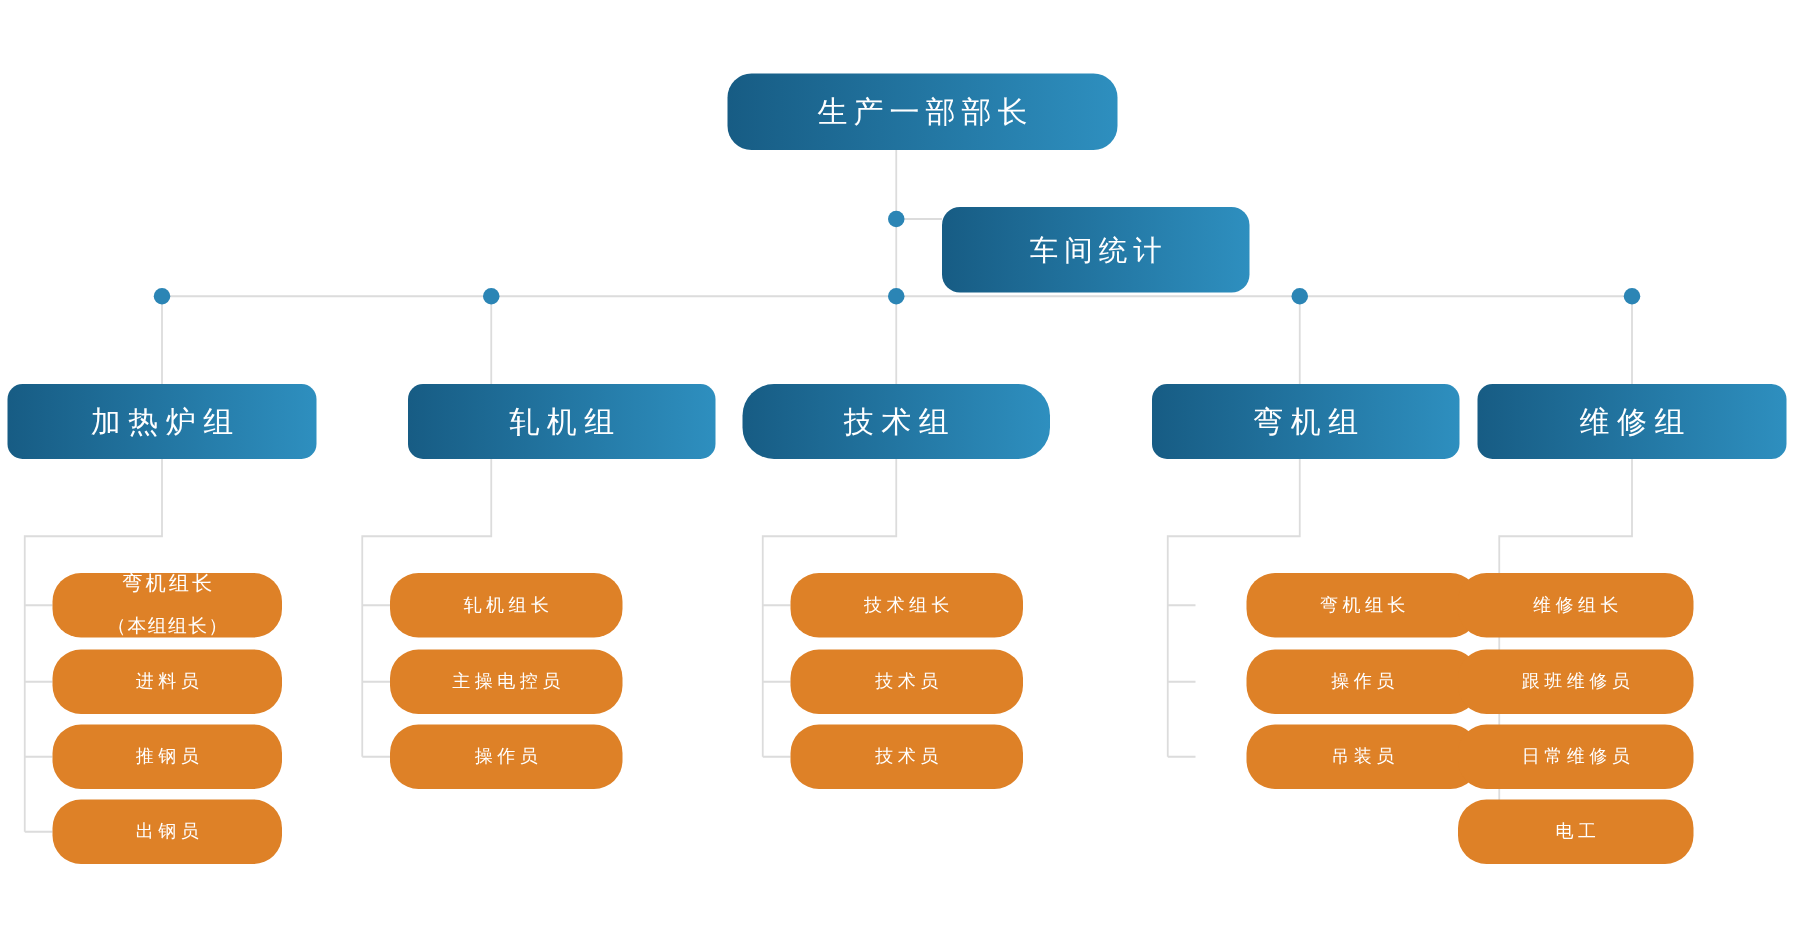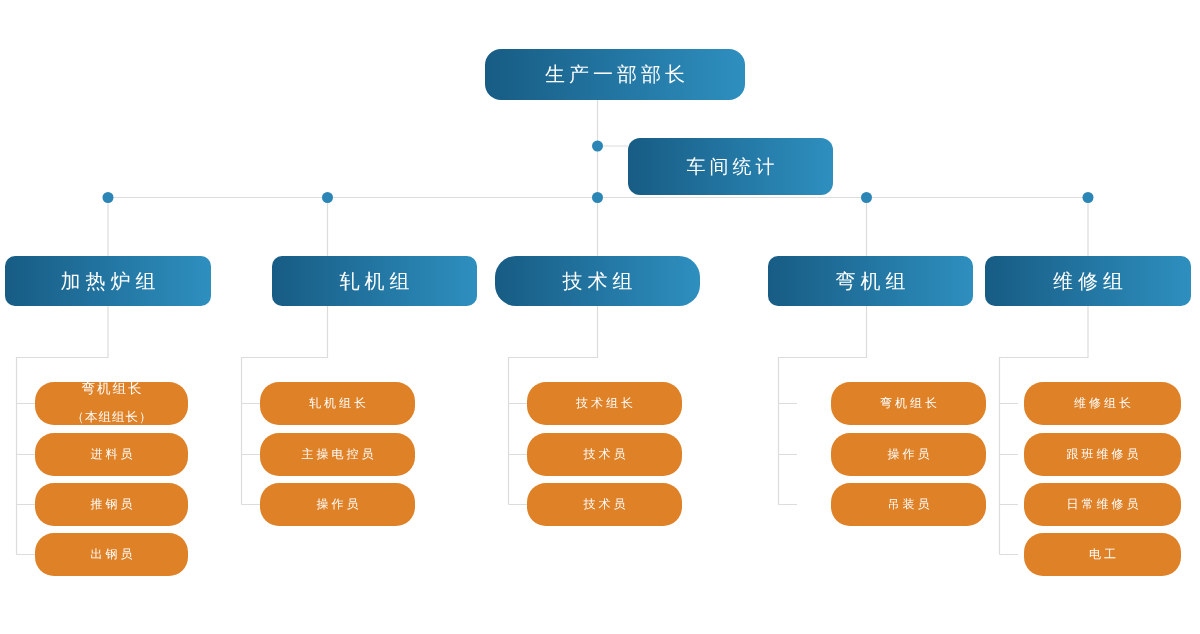--- a/index.html
+++ b/index.html
@@ -57,21 +57,21 @@
     height: 43px;
     background: var(--orange, #DE8127);
     border-radius: 19px;
     font-size: 12px; letter-spacing: 3px; text-indent: 3px;
     line-height: 1.25;
   }
   .c1 { left: 35px;   width: 153px; }
   .c2 { left: 260px;  width: 155px; }
   .c3 { left: 527px;  width: 155px; }
   .c4 { left: 831px;  width: 155px; }
-  .c5 { left: 1024px; width: 157px; justify-content: center; }
+  .c5 { left: 972px; width: 157px; justify-content: center; }
   .r1 { top: 382px; }
   .r2 { top: 433px; }
   .r3 { top: 483px; }
   .r4 { top: 533px; }
 
   .member.small { font-size: 13.5px; letter-spacing: 2px; text-indent: 2px; }
   .member .l2 { font-size: 12.5px; letter-spacing: 1px; text-indent: 1px; margin-top: 12px; }
   .member .l2:empty { display: none; }
 </style>
 </head>

